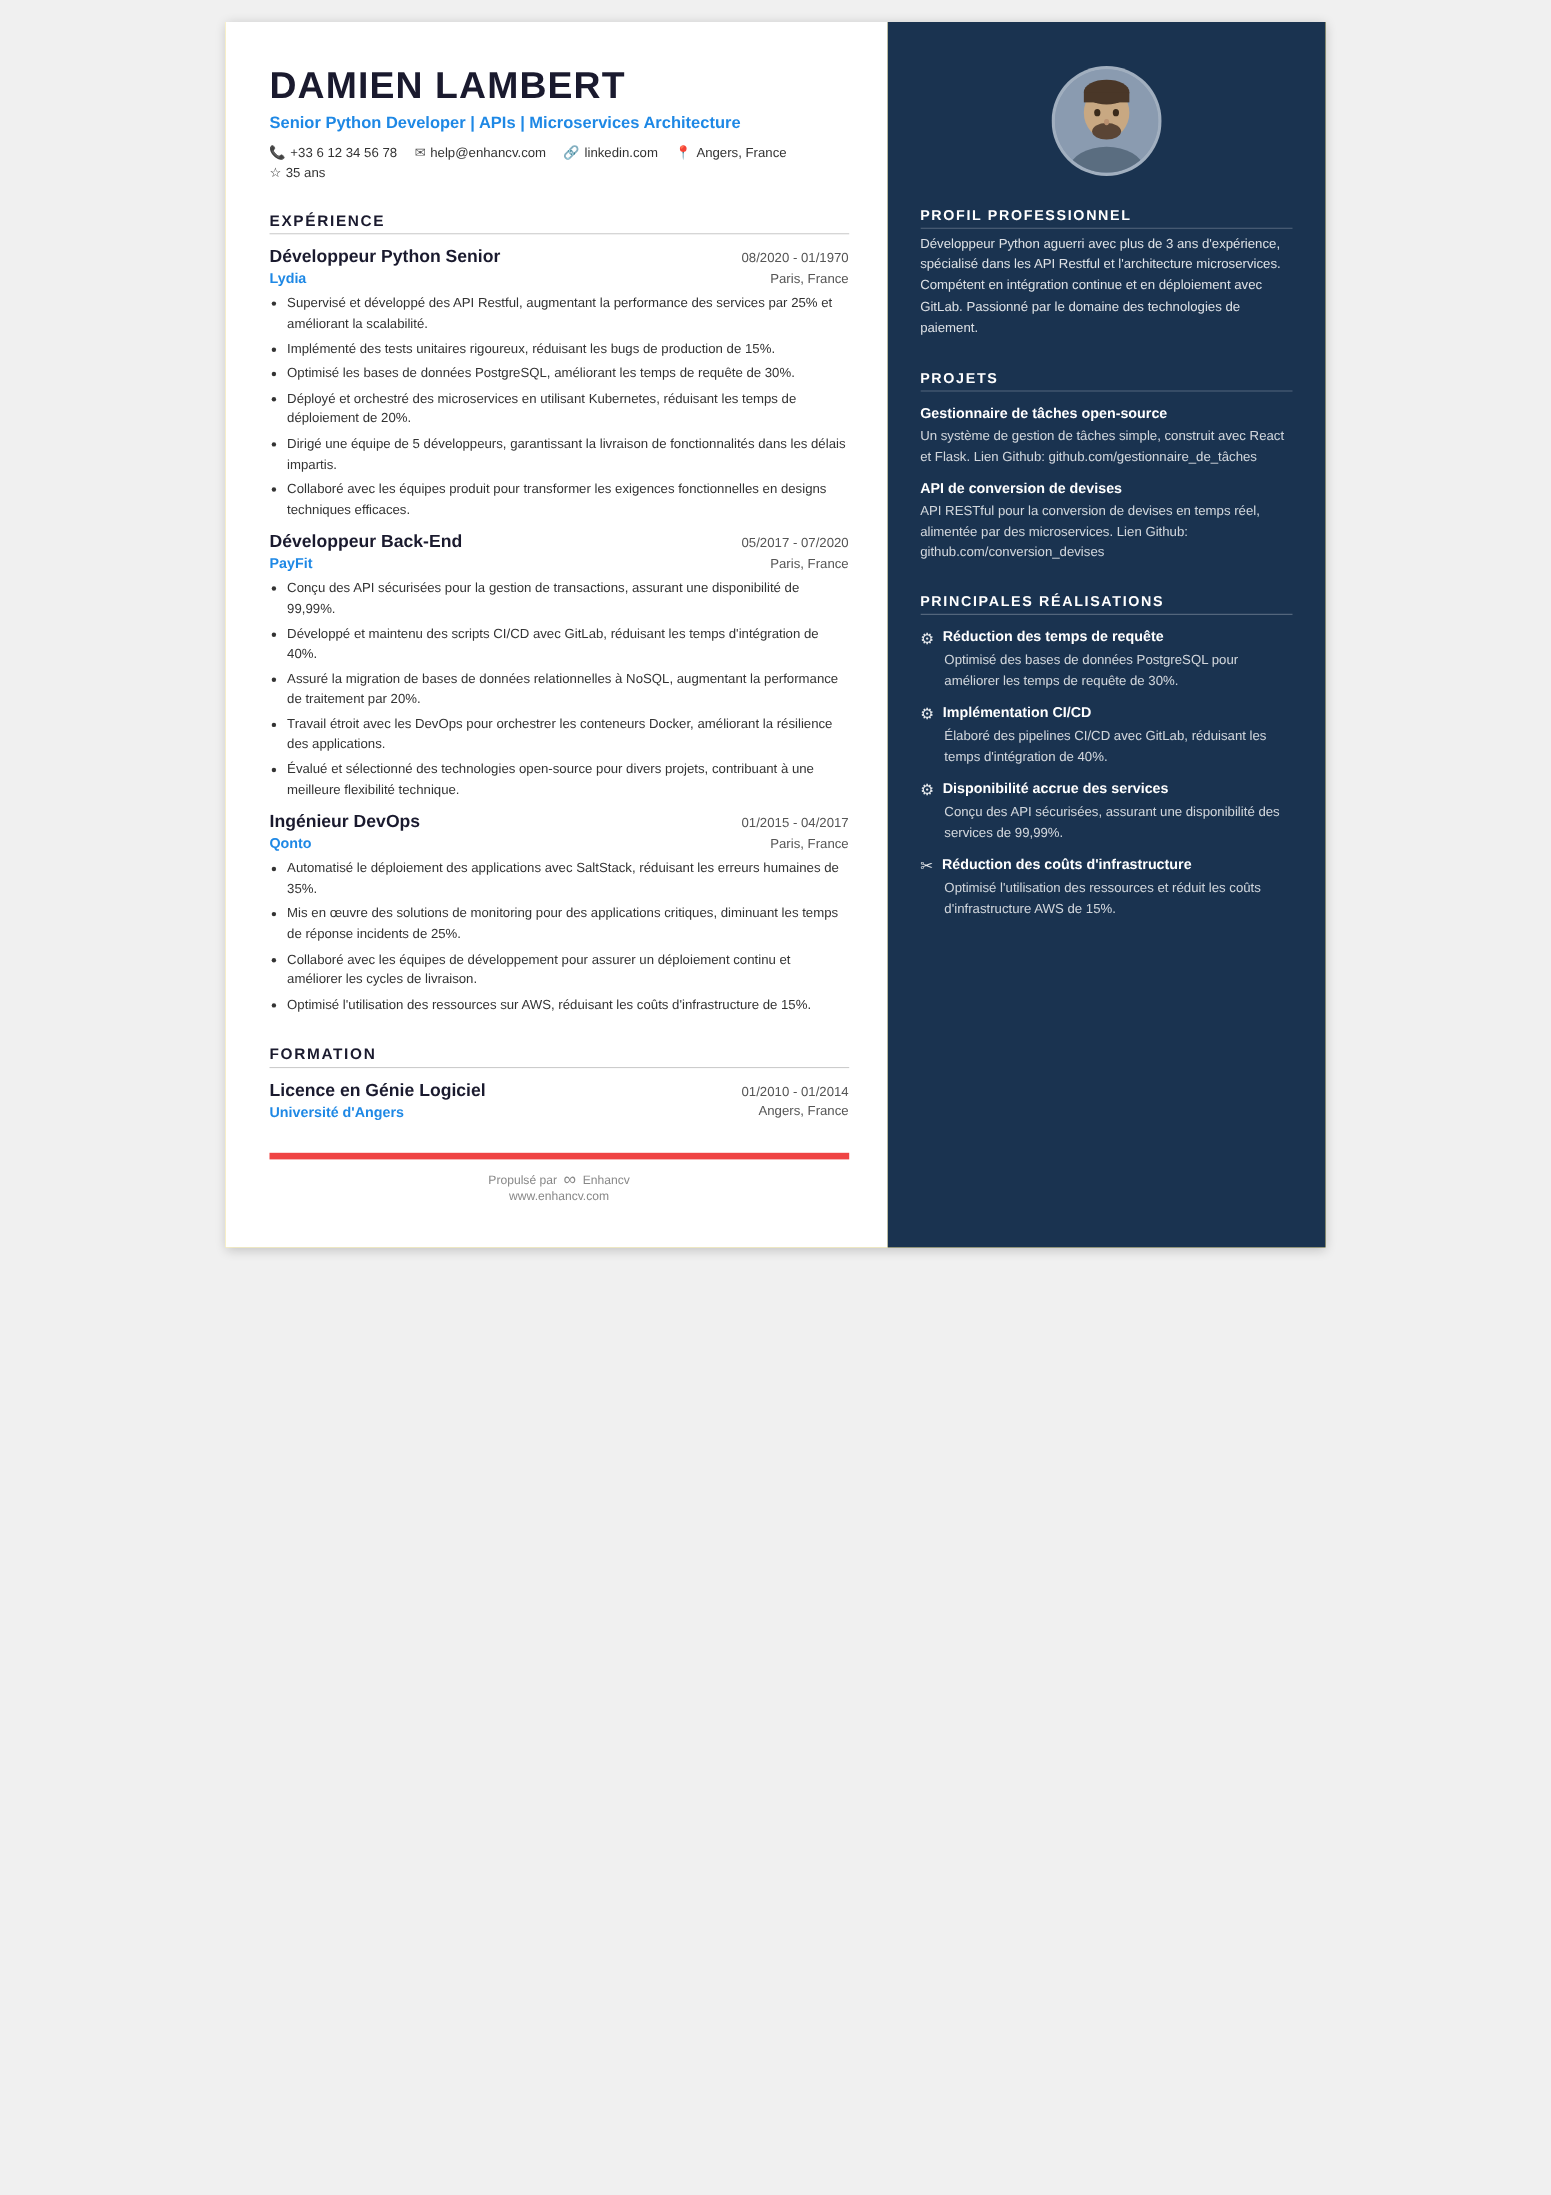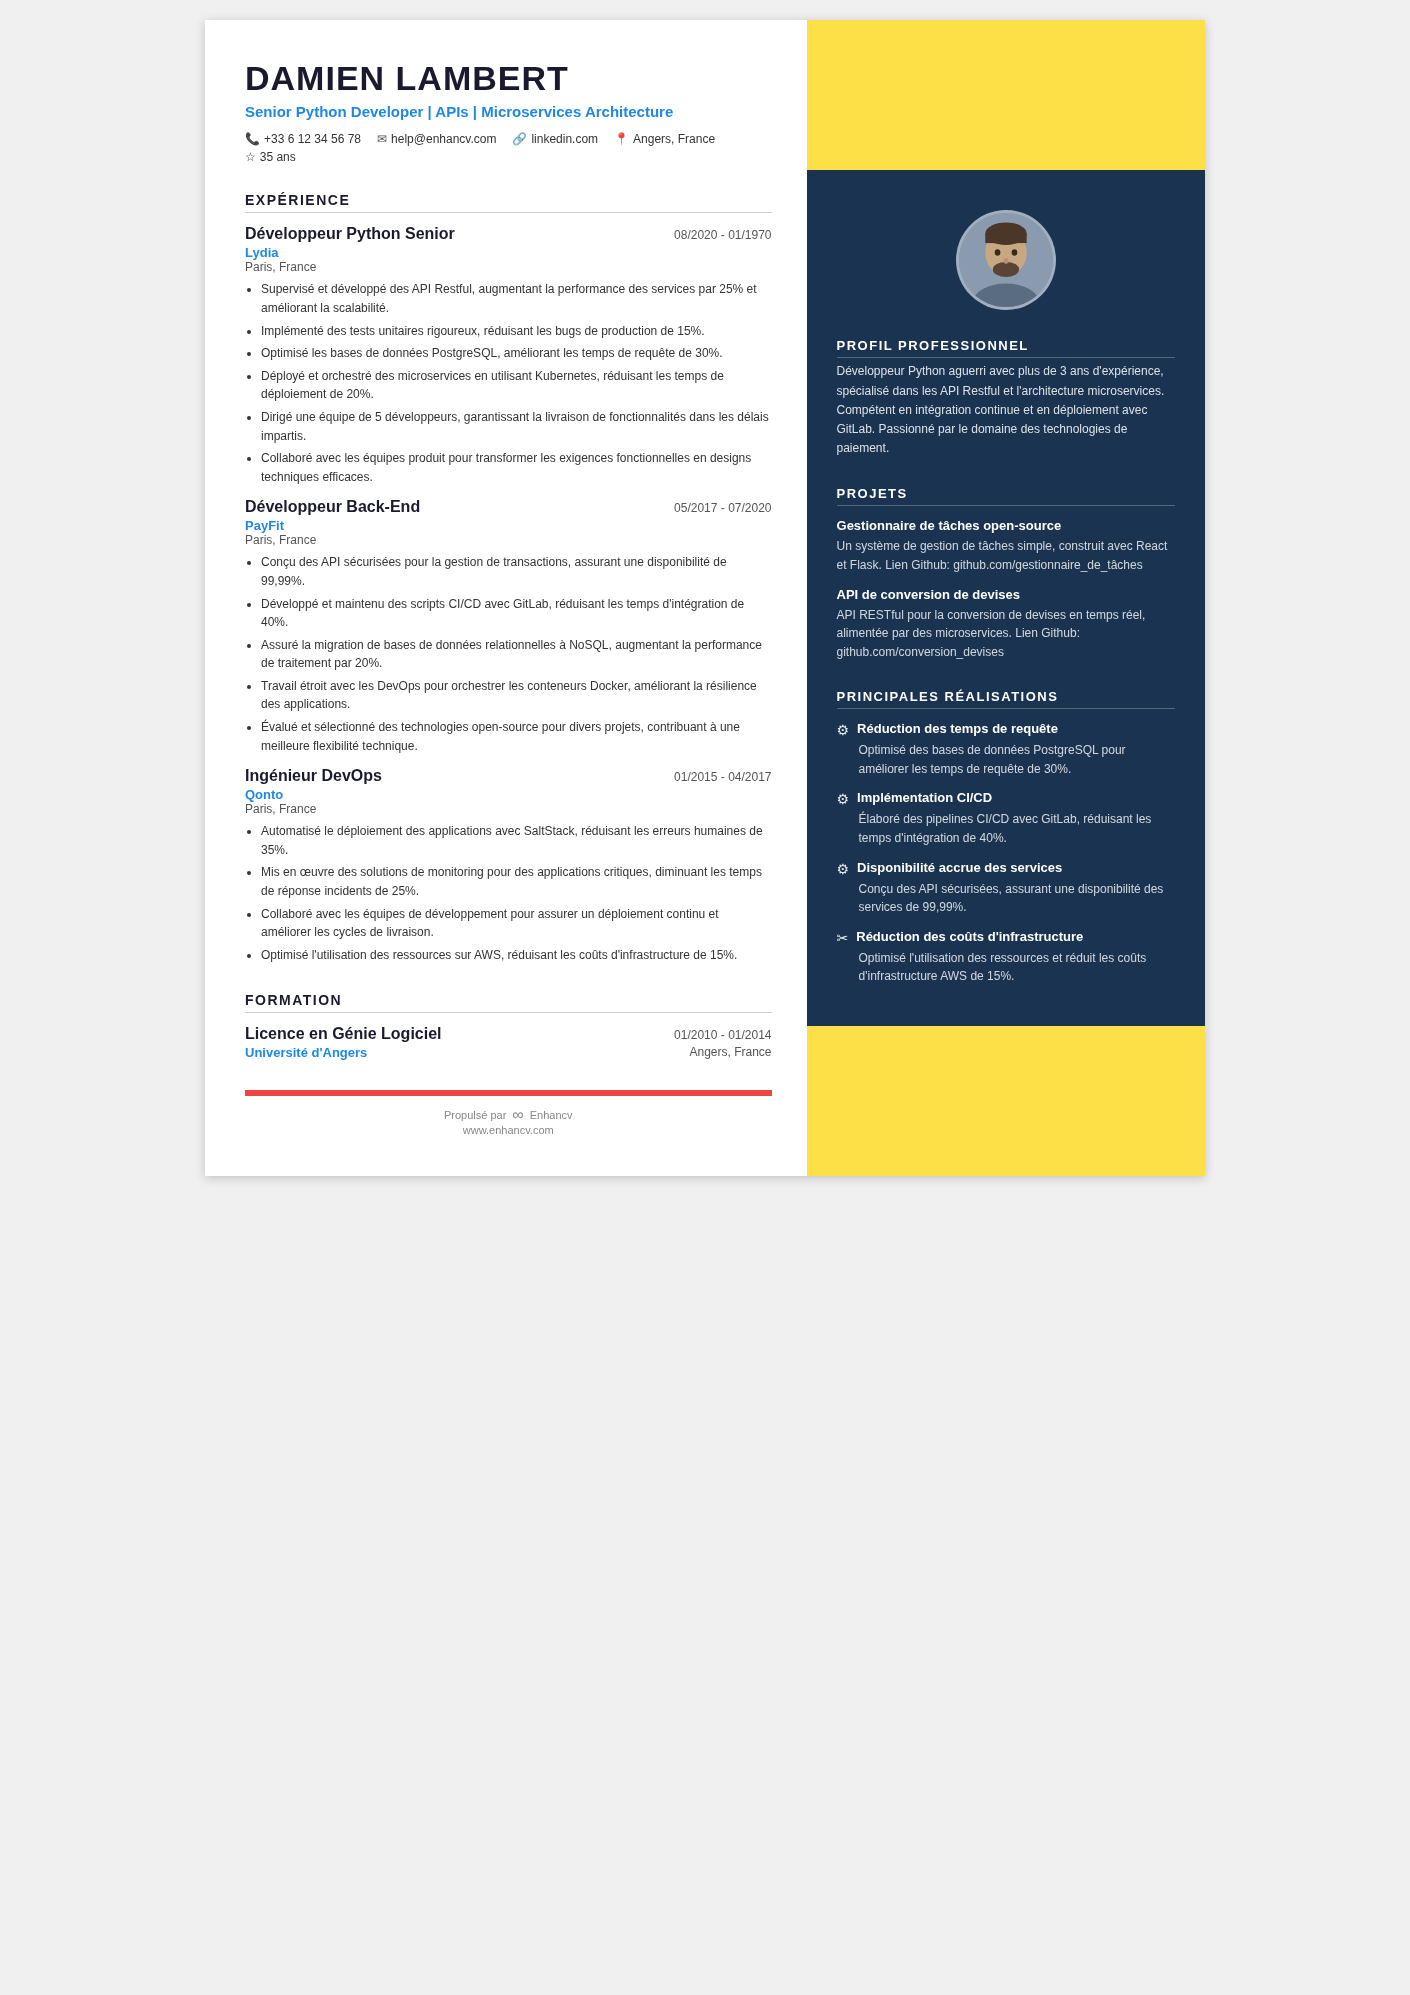--- a/index.html
+++ b/index.html
@@ -9,21 +9,20 @@
       display: flex;
       justify-content: center;
       padding: 20px;
     }
     .page {
       width: 1000px;
       background: #fde047;
       display: flex;
       flex-direction: row;
       box-shadow: 0 2px 10px rgba(0,0,0,0.2);
-      align-items: center;
     }
     
     .left-col {
       flex: 1.4;
       padding: 40px 35px 40px 40px;
       background: #fff;
     }
     
     .right-col {
       flex: 0.9;
@@ -104,21 +103,20 @@
     .exp-dates {
       font-size: 12px;
       color: #555;
       white-space: nowrap;
     }
     .exp-sub {
       display: flex;
       justify-content: space-between;
       align-items: baseline;
       margin-top: 2px;
-      flex-direction: column;
     }
     .exp-company {
       font-size: 13px;
       font-weight: 600;
       color: #1e88e5;
     }
     .exp-location {
       font-size: 12px;
       color: #555;
     }

